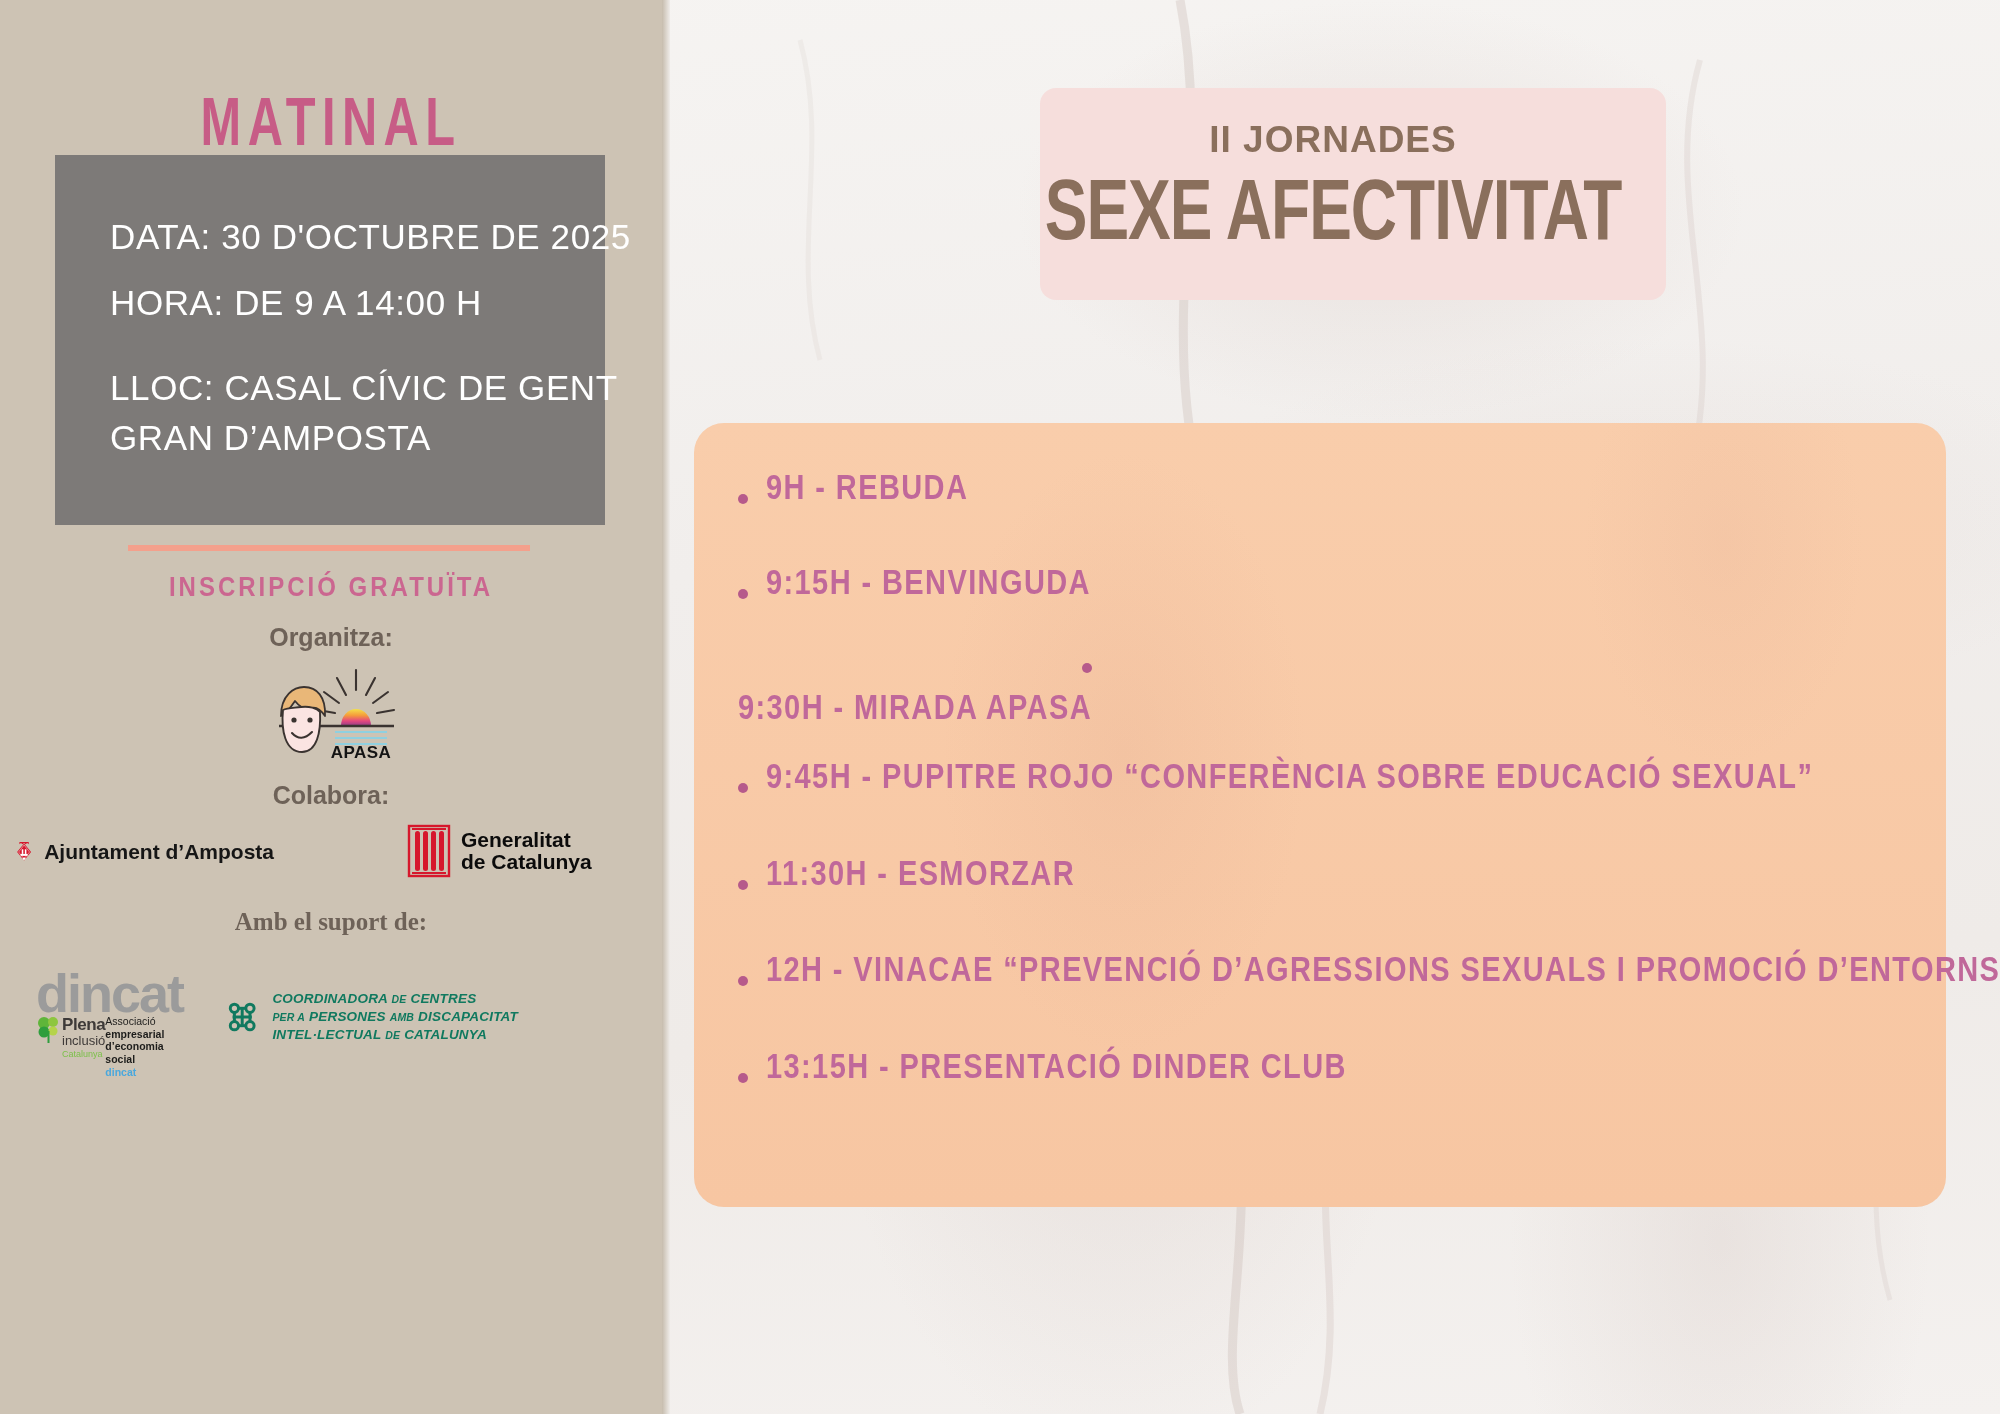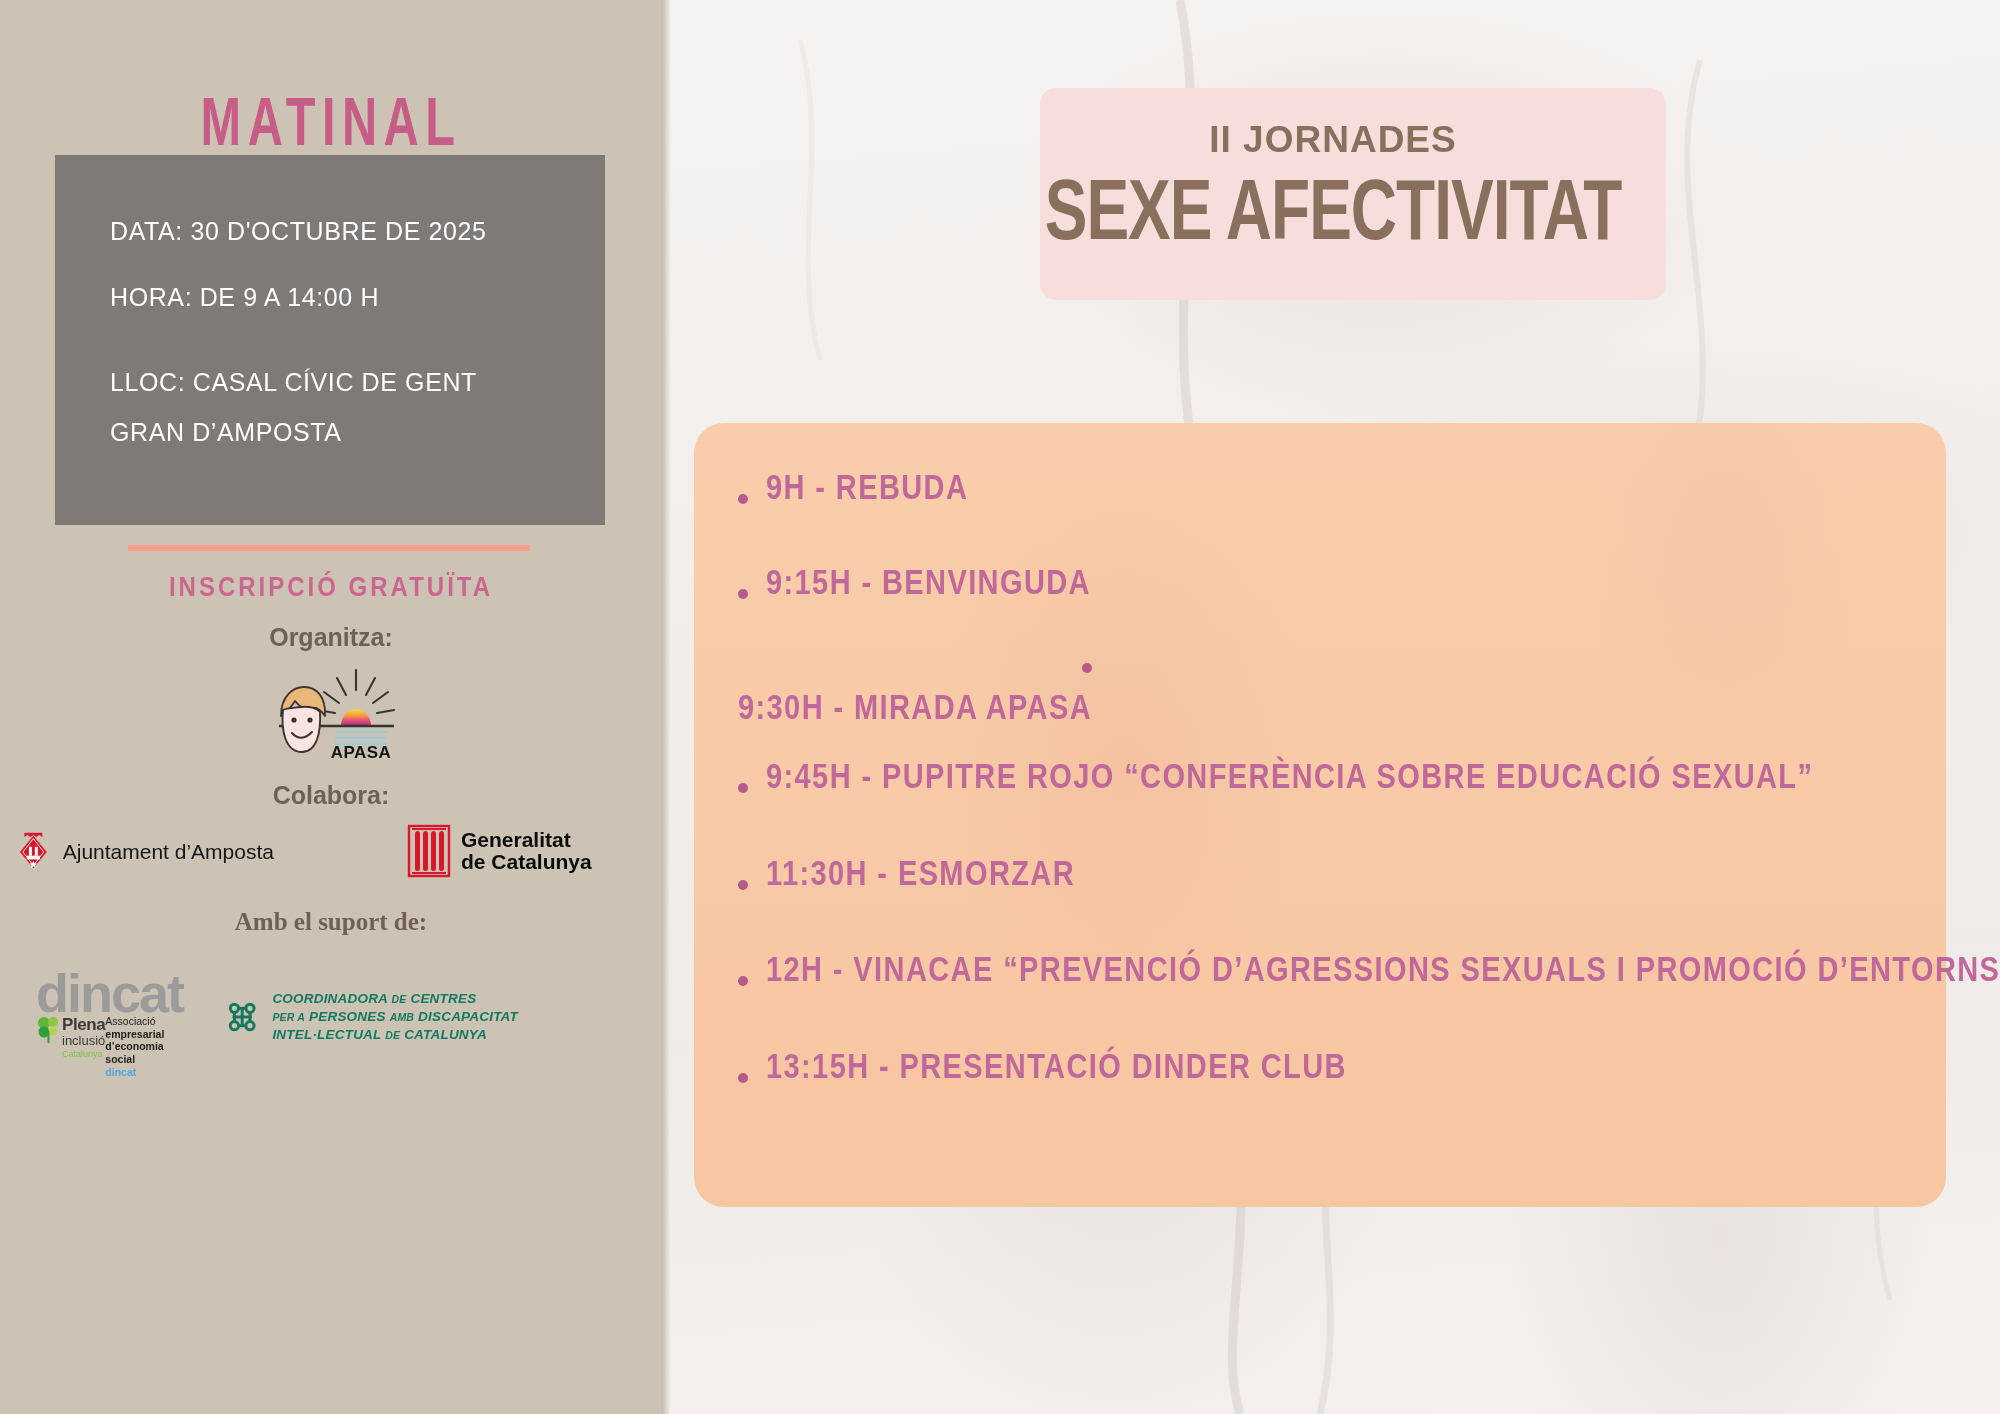--- a/index.html
+++ b/index.html
@@ -47,21 +47,21 @@
   }
 
   
   #info-box{
     position:absolute; left:55px; top:155px; width:550px; height:370px;
     background:#7d7a78;
   }
   .info-line{
     position:absolute; left:55px;
     color:#ffffff;
-    font-size:25px;
+    font-size:35px;
     letter-spacing:0.6px;
     white-space:nowrap;
   }
   #info-date{ top:62px; }
   #info-time{ top:128px; }
   #info-place1{ top:213px; }
   #info-place2{ top:263px; }
   #info-rule{
     position:absolute; left:73px; top:390px; width:402px; height:6px;
     background:#f4a08c;
@@ -85,21 +85,21 @@
   }
   #lbl-organitza{ top:623px; }
   #lbl-colabora{ top:781px; }
   #lbl-suport{   top:908px;font-family:Liberation Serif, serif; }
 
   
   #apasa-logo{ position:absolute; left:251px; top:668px; width:160px; height:92px; }
 
   
   #ajuntament{ position:absolute; left:14px; top:824px; width:260px; height:56px; display:flex; align-items:center; gap:10px;}
-  #ajuntament .txt{ font-size:21px; font-weight:normal; color:#161616; white-space:nowrap;}
+  #ajuntament .txt{ font-size:21px; font-weight:bold; color:#161616; white-space:nowrap;}
   #generalitat{ position:absolute; left:406px; top:822px; width:210px; height:58px; display:flex; align-items:center; gap:9px;}
   #generalitat .txt{ font-size:21px; font-weight:bold; color:#0b0b0b; line-height:1.04;}
 
   
   #dincat{ position:absolute; left:36px; top:968px; width:185px; height:100px;}
   #dincat .word{
     font-family:"Liberation Sans",sans-serif; font-weight:bold;
     font-size:54px; color:#9b9b9b; letter-spacing:-2px; line-height:0.95;
   }
   #dincat .sub{ display:flex; margin-top:-4px; }

